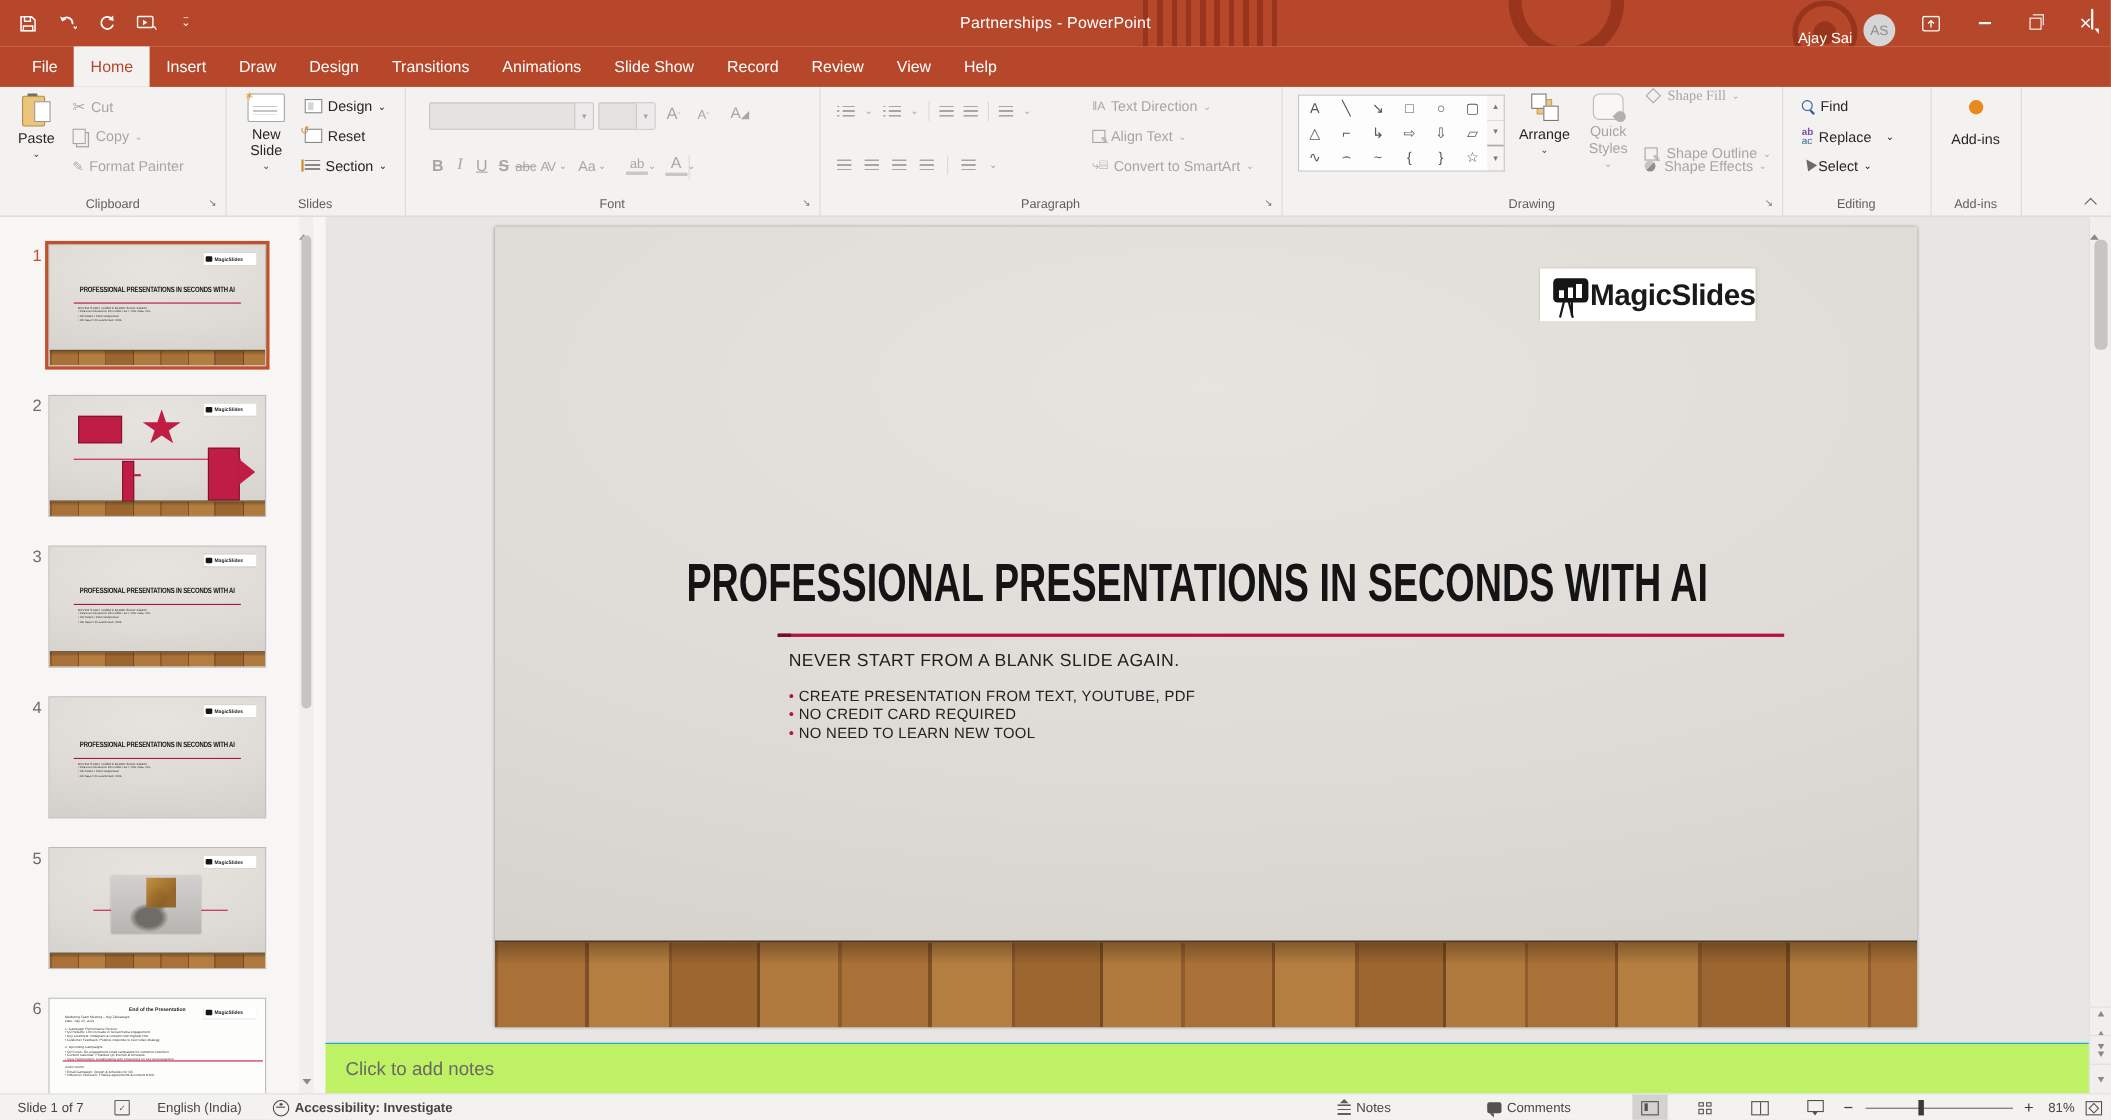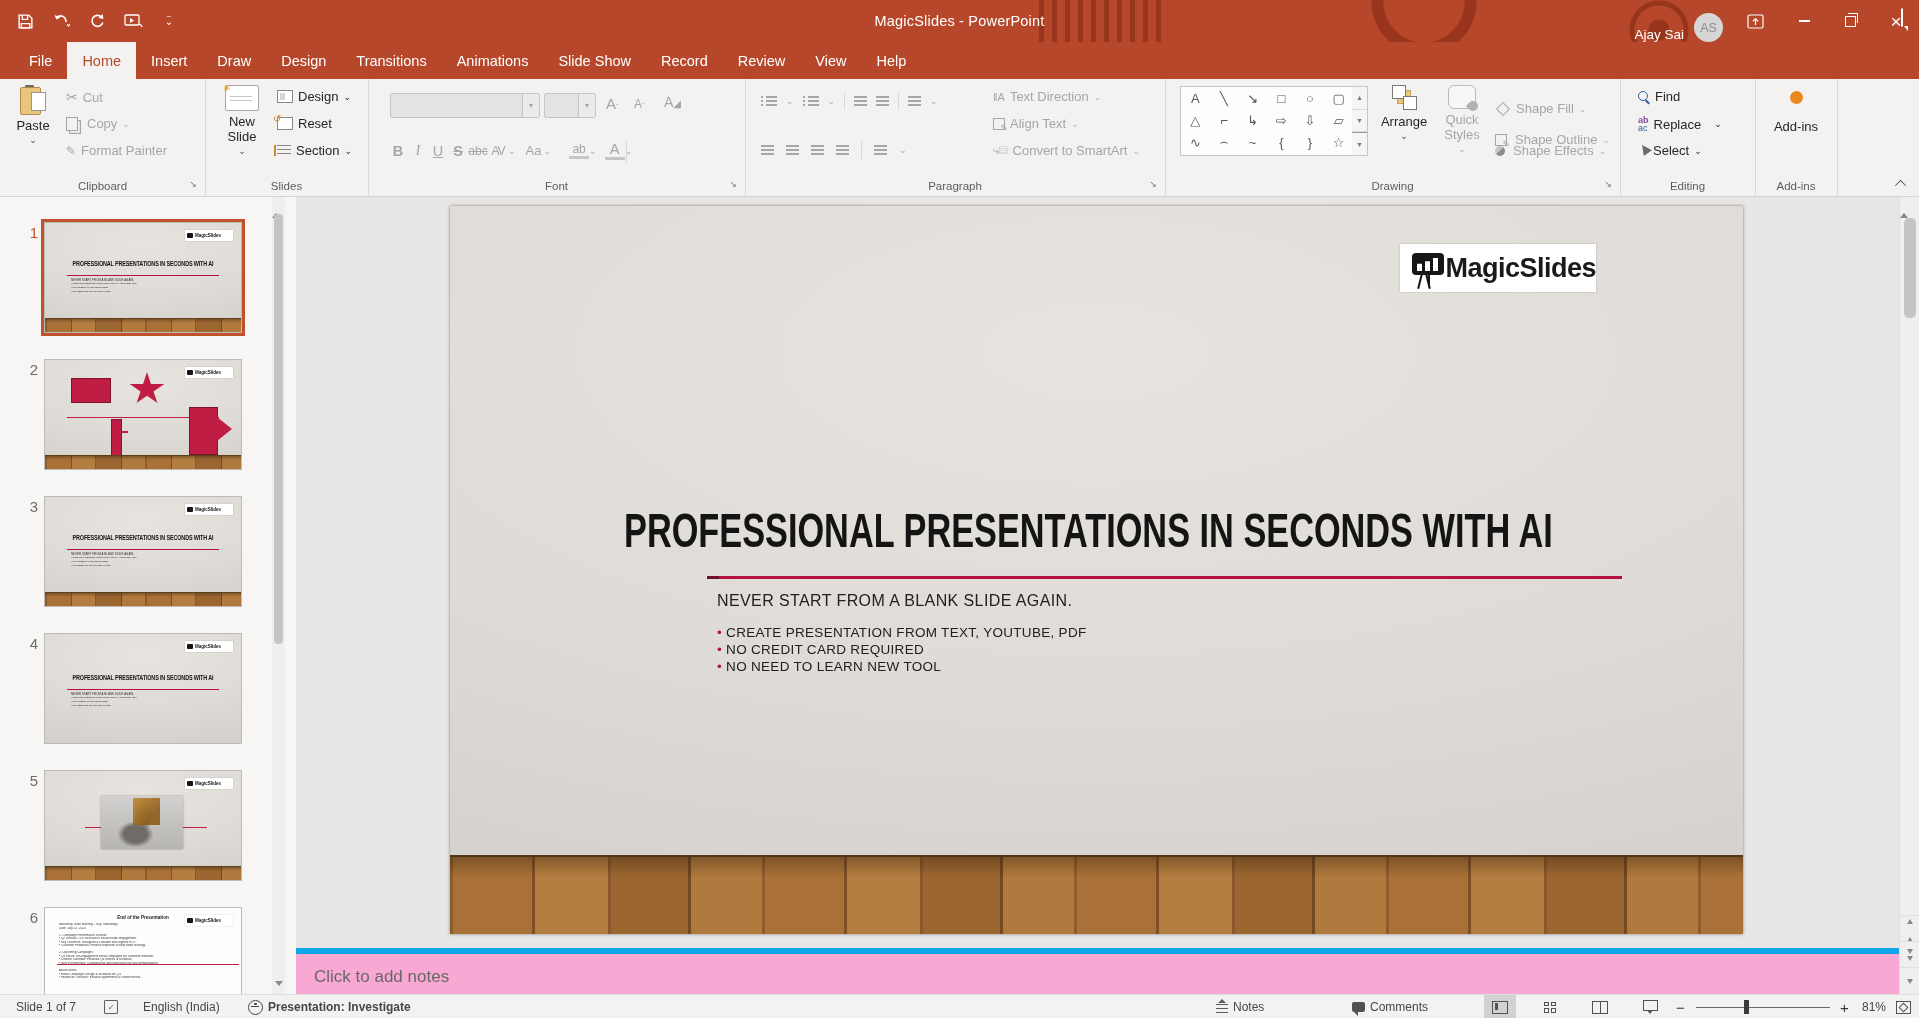--- a/index.html
+++ b/index.html
@@ -206,21 +206,21 @@
   #slide-floor{position:absolute;left:0;right:0;bottom:0;height:77px;border-top:2px solid #4f3716;}
 
   
   #v-scroll{position:absolute;left:1899px;top:196px;width:20px;height:798px;background:#f0efee;border-left:1px solid #e1dfdd;z-index:12;}
   #v-scroll .tri-u{margin:7px auto 4px;}
   #v-thumb{position:absolute;left:4px;top:22px;width:12px;height:100px;background:#c7c5c3;border-radius:5px;}
   .dblbtn{position:absolute;left:0;width:20px;height:26px;display:flex;flex-direction:column;align-items:center;justify-content:center;gap:2px;border-top:1px solid #e1dfdd;background:#f0efee;}
   .dblbtn .tri-u,.dblbtn .tri-d{border-left-width:3.5px;border-right-width:3.5px;margin:0;}
 
   
-  #notes{position:absolute;left:296px;top:948px;width:1603px;height:46px;background:#f9a8d4;border-top:6px solid #0ea5e9;display:flex;align-items:center;z-index:11;}
+  #notes{position:absolute;left:296px;top:948px;width:1603px;height:46px;background:#bef264;border-top:1px solid #0ea5e9;display:flex;align-items:center;z-index:11;}
   #notes-ph{margin-left:18px;font-size:17px;color:#6a6866;}
 
   
   #statusbar{position:absolute;left:0;top:994px;width:1919px;height:24px;background:#f3f2f1;border-top:1px solid #e1dfdd;font-size:12px;color:#484644;z-index:31;}
   .sb{position:absolute;top:0;height:24px;display:flex;align-items:center;gap:5px;}
   .spell-ic{width:12px;height:12px;border:1.2px solid #605e5c;border-radius:1px;position:relative;font-size:8px;color:#605e5c;display:flex;align-items:center;justify-content:center;}
   .acc-ic{width:13px;height:13px;border-radius:50%;border:1.2px solid #484644;position:relative;}
   .acc-ic::before{content:"";position:absolute;left:5px;top:2px;width:2.6px;height:2.6px;border-radius:50%;background:#484644;}
   .acc-ic::after{content:"";position:absolute;left:2.2px;top:5.4px;width:8px;height:1.6px;background:#484644;}
   .notes-ic{width:12px;height:10px;position:relative;background:repeating-linear-gradient(#605e5c 0 1.4px, transparent 1.4px 4px);margin-top:3px;}
@@ -272,21 +272,21 @@
     </span>
     <span class="qbtn">
       <svg width="19" height="16" viewBox="0 0 19 16">
           <rect x="1" y="2" width="14" height="10" rx="1" fill="none" stroke="#fff" stroke-width="1.3"></rect>
           <path d="M6 5l4 2.5L6 10z" fill="#fff"></path>
           <path d="M14 11a4 4 0 0 1 4 3" fill="none" stroke="#fff" stroke-width="1.2"></path>
         </svg>
     </span>
     <span class="qbtn" style="font-size:10px;">⌄<span style="position:absolute;margin-top:-12px;font-size:8px;">–</span></span>
   </div>
-  <div id="win-title">MagicSlides  -  PowerPoint</div>
+  <div id="win-title">Partnerships  -  PowerPoint</div>
   <div id="tb-right">
     <span id="user-name">Ajay Sai</span>
     <span id="avatar">AS</span>
     <span class="winbtn" id="ribbon-display-icon" style="width:20px;">
       <svg width="17" height="15" viewBox="0 0 17 15">
           <rect x="1" y="1" width="15" height="13" rx="1.5" fill="none" stroke="#fff" stroke-width="1.2"></rect>
           <path d="M8.5 11V5 M5.8 7.4 L8.5 4.7 L11.2 7.4" fill="none" stroke="#fff" stroke-width="1.2"></path>
         </svg>
     </span>
     <span class="winbtn">
@@ -493,21 +493,21 @@
           <i></i>
         </span>
       <span>Arrange</span>
         <span class="chev">⌄</span>
     </div>
     <div class="bigbtn dis" style="left:270px;">
       <span class="qs-ic"></span>
       <span style="width:46px;">Quick Styles</span>
         <span class="chev">⌄</span>
     </div>
-    <div class="srow dis" style="left:330px;top:22px;">
+    <div class="srow dis" style="left:330px;top:0;font-family:Liberation Serif, serif;">
       <span class="ic-diamond"></span>
       <span>Shape Fill</span>
         <span class="chev">⌄</span>
     </div>
     <div class="srow dis" style="left:330px;top:37px;margin-top:16px;">
       <span class="ic-outline"></span>
       <span>Shape Outline</span>
         <span class="chev">⌄</span>
     </div>
     <div class="srow dis" style="left:330px;top:64px;">
@@ -731,21 +731,21 @@
 </div>
 
 <div id="statusbar">
   <span class="sb" style="left:16px;">Slide 1 of 7</span>
   <span class="sb" style="left:104px;">
       <span class="spell-ic">✓</span>
     </span>
   <span class="sb" style="left:143px;">English (India)</span>
   <span class="sb" style="left:248px;">
     <span class="acc-ic"></span>
-    <span style="font-weight:700;">Presentation: Investigate</span>
+    <span style="font-weight:700;">Accessibility: Investigate</span>
   </span>
 
   <span class="sb" style="left:1216px;">
     <span class="notes-ic"></span>
     <span>Notes</span>
   </span>
   <span class="sb" style="left:1352px;">
     <span class="cmt-ic"></span>
     <span>Comments</span>
   </span>

